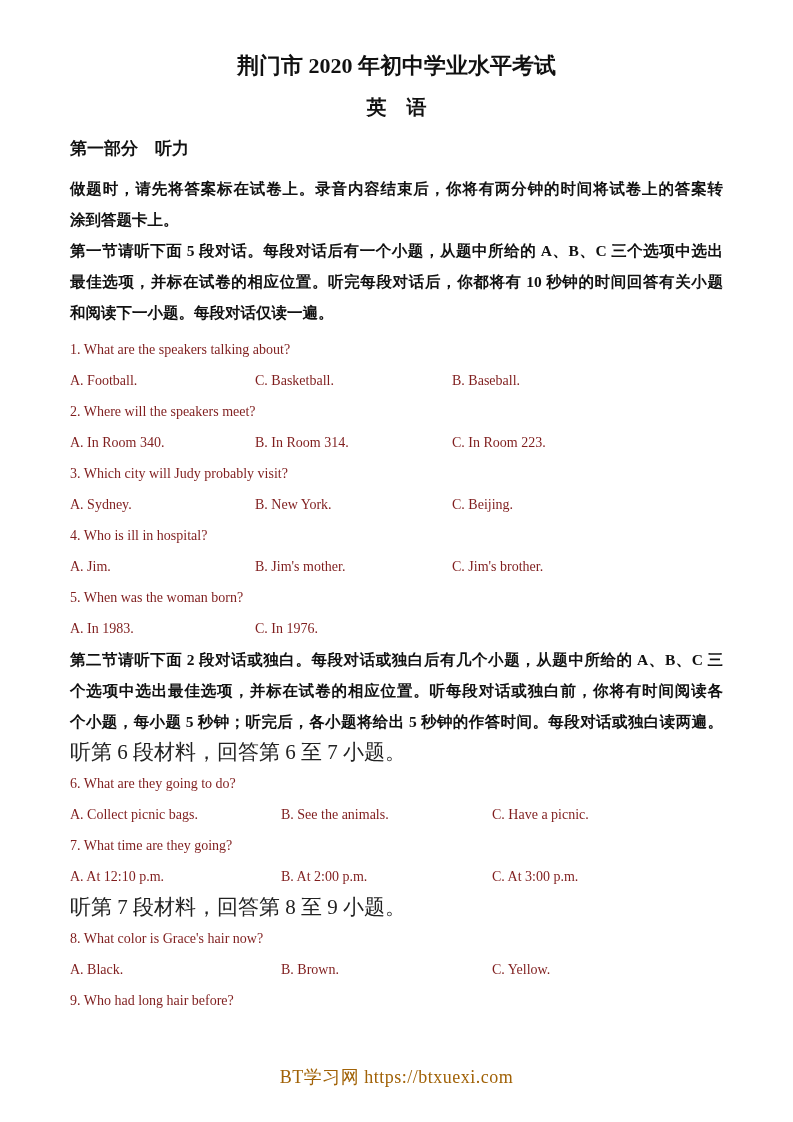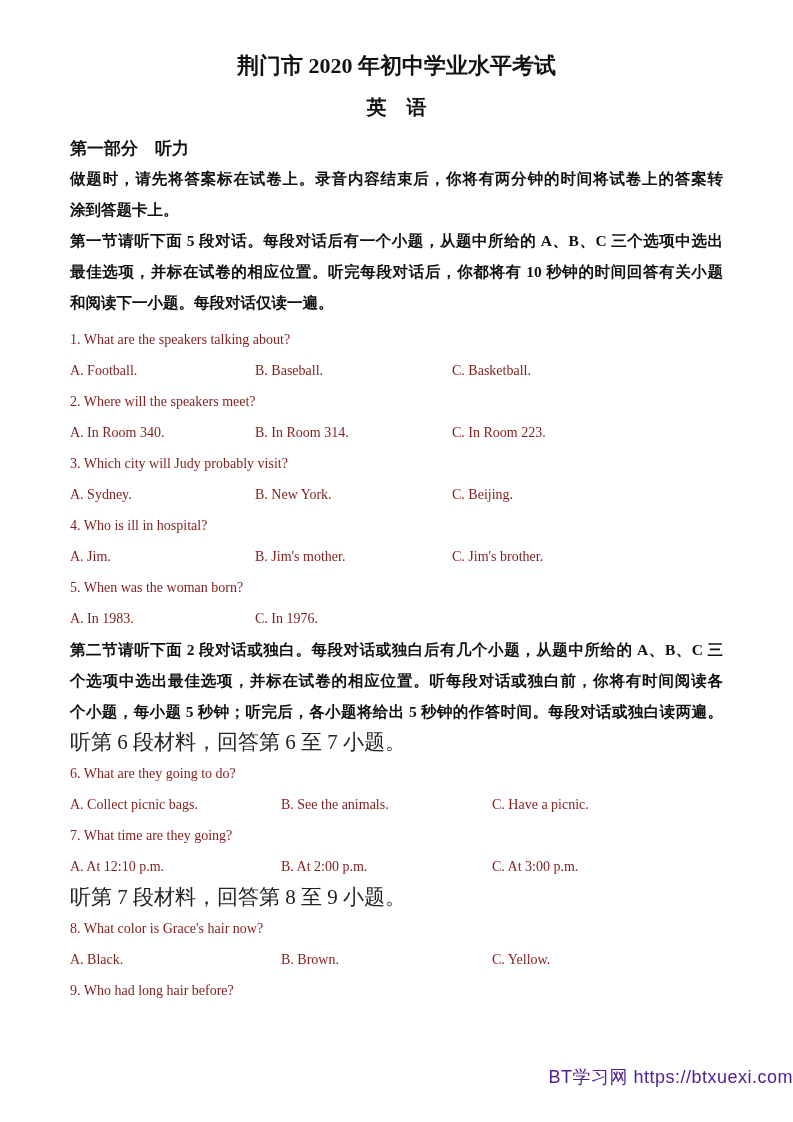--- a/index.html
+++ b/index.html
@@ -30,46 +30,46 @@
     text-align: center;
     color: #111;
   }
   .part-heading {
     margin-top: 16px;
     font-size: 17px;
     line-height: 25px;
     font-weight: bold;
     color: #111;
   }
-  .lines { margin-top: 2px; }
+  .lines { margin-top: 12px; }
   .ln { line-height: 31px; margin: 0; }
   .cn-b { font-size: 15.5px; font-weight: bold; color: #111; }
   .cn   { font-size: 21px; color: #222; }
   .en   { font-size: 14px; color: #7f1d1d; }
   .jf { text-align: justify; text-align-last: justify; }
   .gap6 { margin-top: 6px; }
 
   .opts { display: flex; }
   .opts span { display: block; }
   .opts.s1 span:nth-child(1) { width: 185px; }
   .opts.s1 span:nth-child(2) { width: 197px; }
   .opts.s2 span:nth-child(1) { width: 211px; }
   .opts.s2 span:nth-child(2) { width: 211px; }
   .opts span:nth-child(3) { flex: 1; }
 
   .watermark {
     position: absolute;
     left: 0;
     right: 0;
     top: 1064px;
-    text-align: right;
-    font-family: Liberation Sans, sans-serif;
+    text-align: center;
+    font-family: Liberation Serif, serif;
     font-size: 18px;
     line-height: 26px;
-    color: #4c1d95;
+    color: #a16207;
     letter-spacing: 0.5px;
   }
 </style>
 </head>
 <body>
 
 <div class="page">
   <div class="content">
 
     <div class="title">荆门市 2020 年初中学业水平考试</div>
@@ -82,22 +82,22 @@
       <div class="ln cn-b jf">做题时，请先将答案标在试卷上。录音内容结束后，你将有两分钟的时间将试卷上的答案转</div>
       <div class="ln cn-b">涂到答题卡上。</div>
 
       <div class="ln cn-b jf">第一节请听下面 5 段对话。每段对话后有一个小题，从题中所给的 A、B、C 三个选项中选出</div>
       <div class="ln cn-b jf">最佳选项，并标在试卷的相应位置。听完每段对话后，你都将有 10 秒钟的时间回答有关小题</div>
       <div class="ln cn-b">和阅读下一小题。每段对话仅读一遍。</div>
 
       <div class="ln en gap6">1. What are the speakers talking about?</div>
       <div class="ln en opts s1">
         <span>A. Football.</span>
+        <span>C. Basketball.</span>
         <span>B. Baseball.</span>
-        <span>C. Basketball.</span>
       </div>
 
       <div class="ln en">2. Where will the speakers meet?</div>
       <div class="ln en opts s1">
         <span>A. In Room 340.</span>
         <span>B. In Room 314.</span>
         <span>C. In Room 223.</span>
       </div>
 
       <div class="ln en">3. Which city will Judy probably visit?</div>

